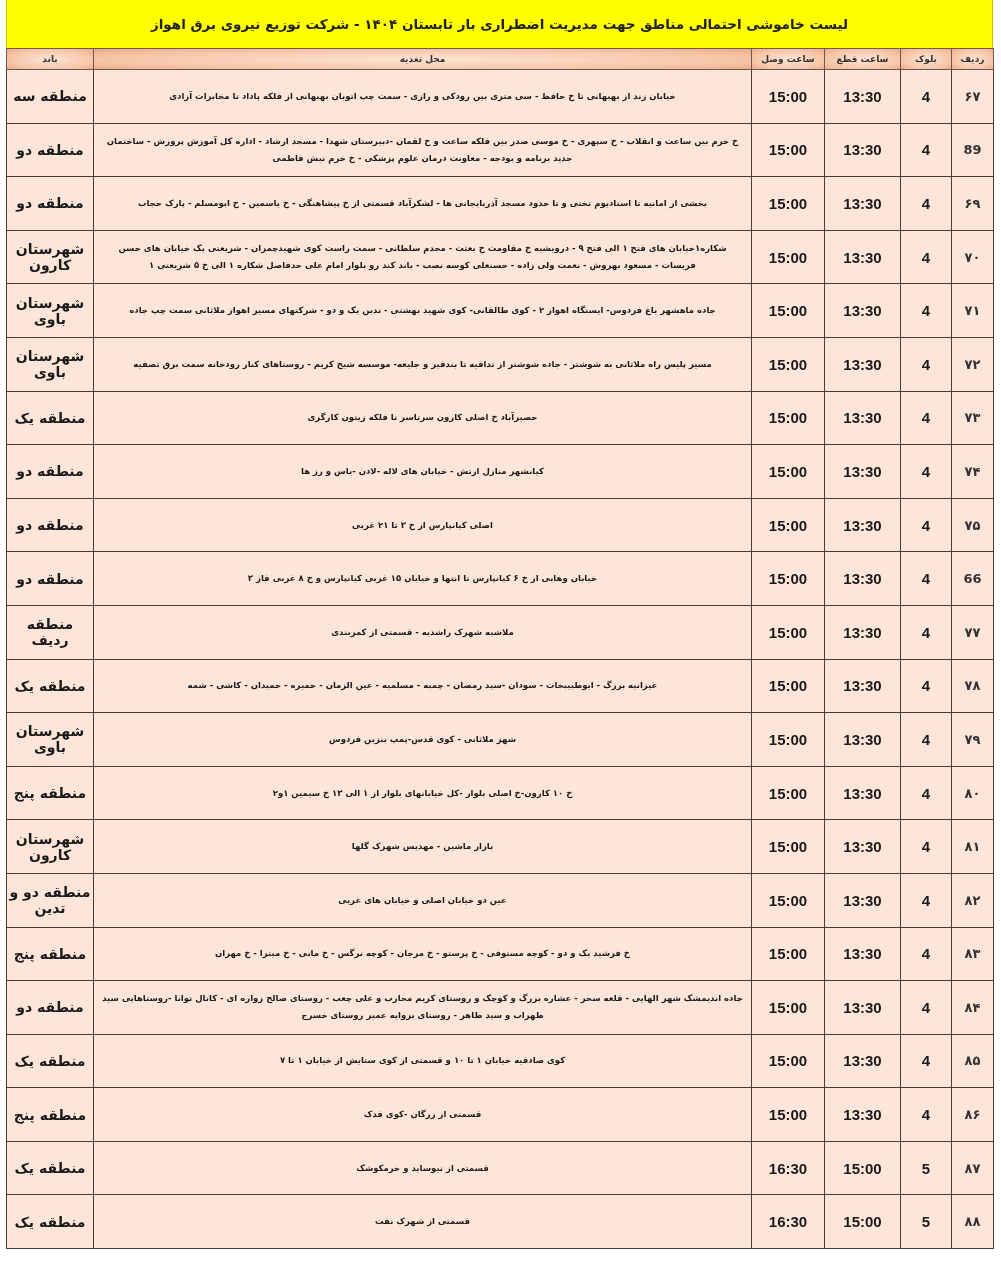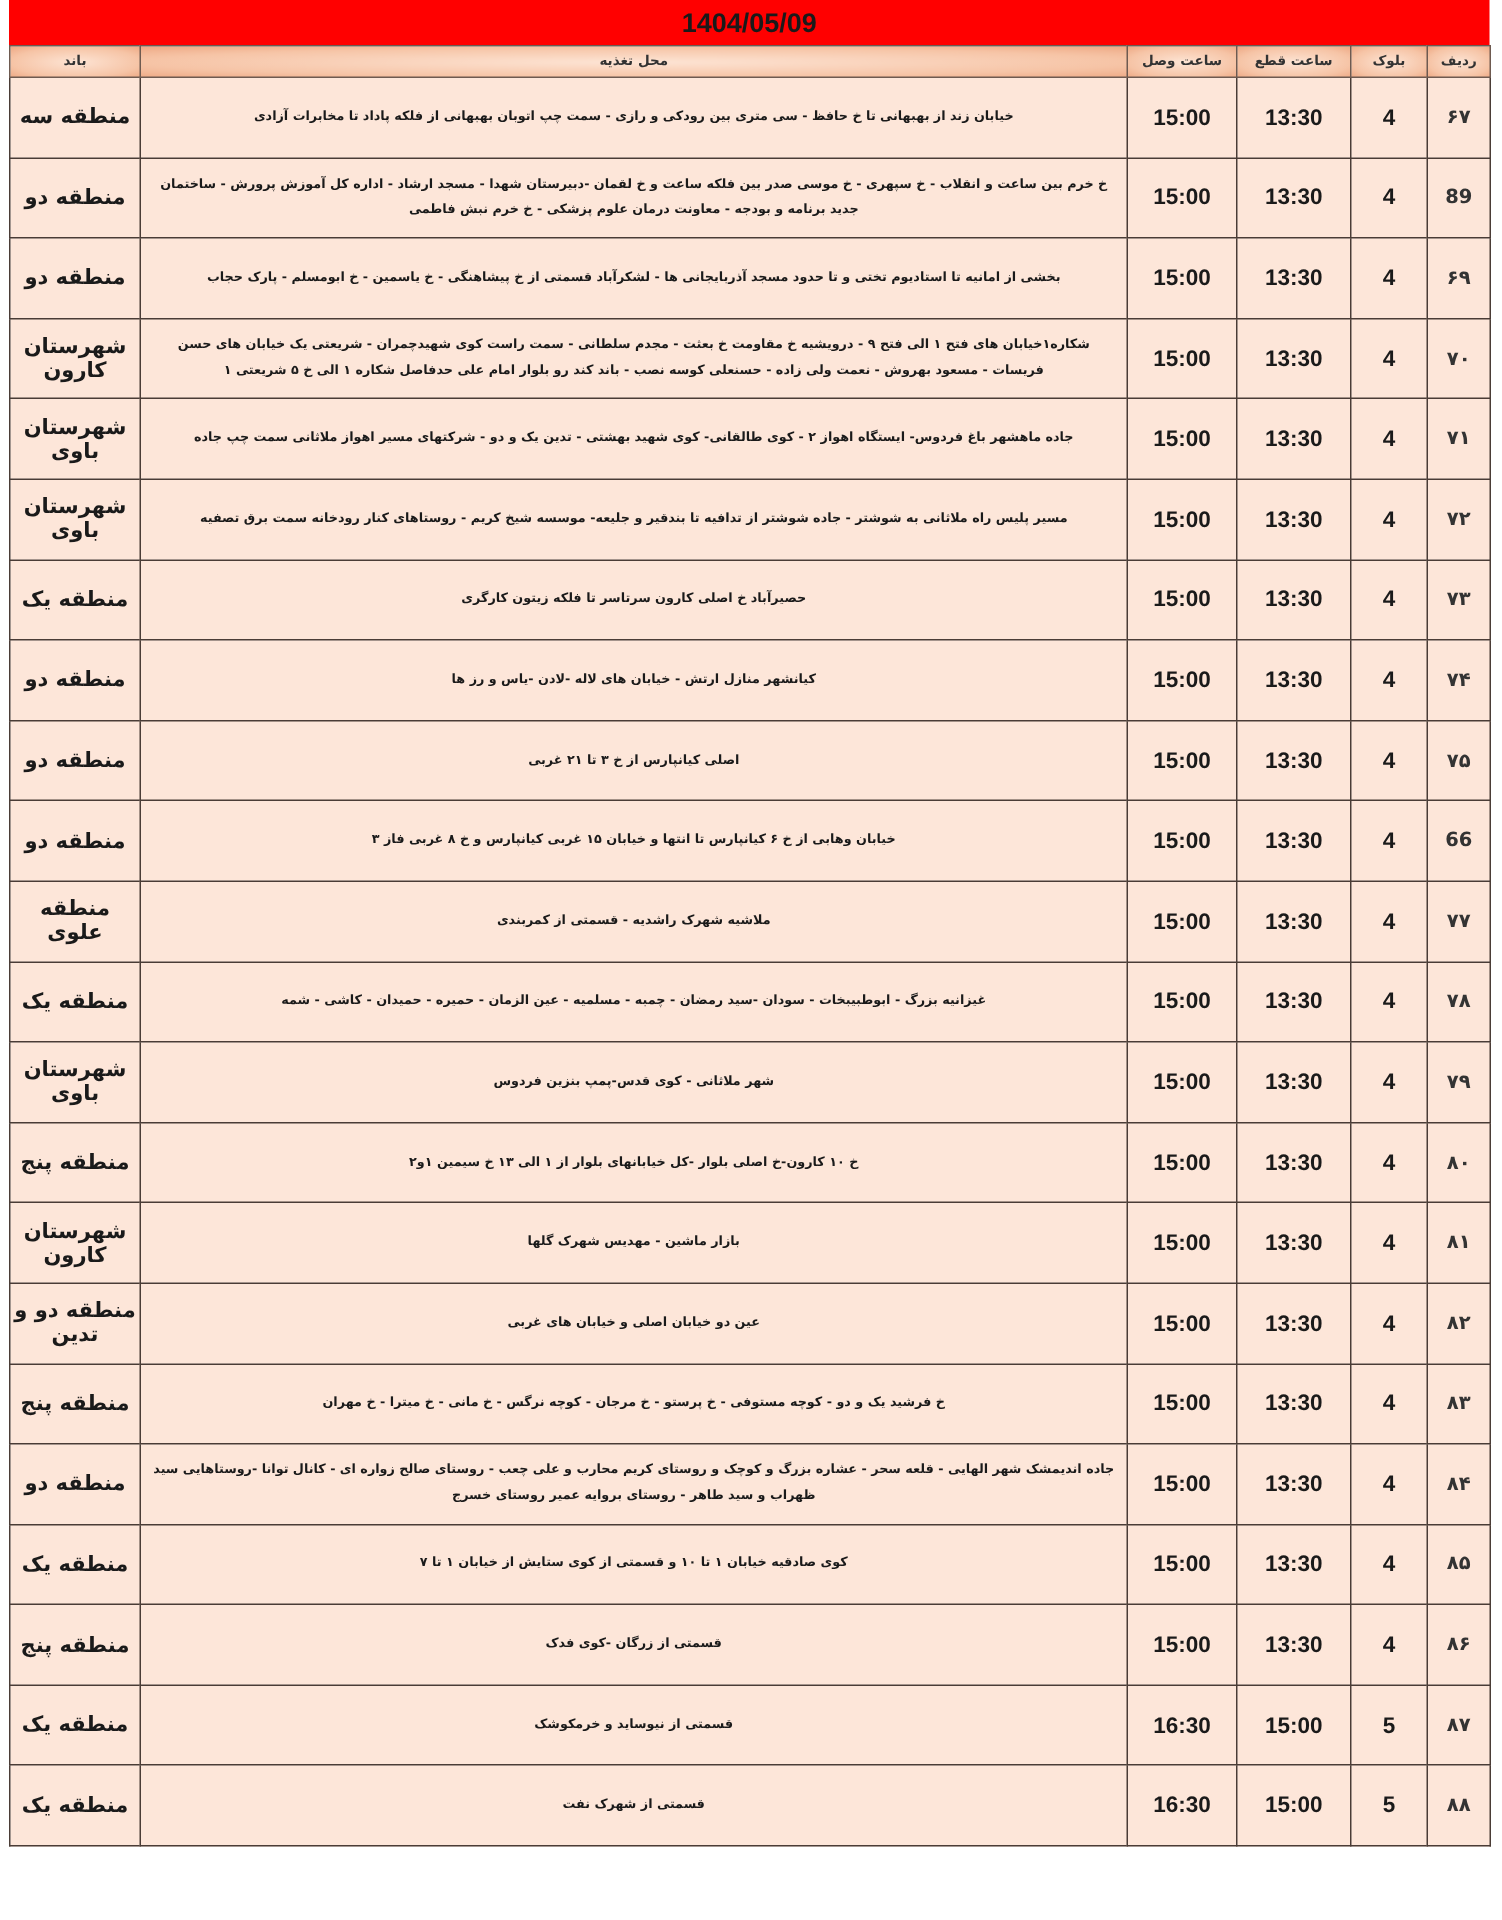--- a/index.html
+++ b/index.html
@@ -19,22 +19,22 @@
        text-align: center; vertical-align: middle; color: #1a1a1a; }
   td.c-row { font-size: 13px; font-weight: bold; color: #333; }
   td.c-num { font-family: "Liberation Sans", sans-serif; font-weight: bold; font-size: 15px; }
   td.c-feed { font-size: 8.5px; font-weight: bold; line-height: 17px; direction: rtl; margin-top: 28px; }
   td.c-area { font-size: 14px; font-weight: bold; direction: rtl; padding: 0 2px; }
 </style>
 </head>
 <body>
 
 <div class="sheet">
-  <div class="date-band">
-    <span>1404/05/09</span>
+  <div class="title-band">
+    <span>لیست خاموشی احتمالی مناطق جهت مدیریت اضطراری بار تابستان ۱۴۰۴ - شرکت توزیع نیروی برق اهواز</span>
   </div>
 
   <table>
     <colgroup>
       <col style="width:42px">
       <col style="width:51px">
       <col style="width:76px">
       <col style="width:73px">
       <col style="width:658px">
       <col style="width:87px">
@@ -129,21 +129,21 @@
           <td class="c-num">15:00</td>
           <td class="c-feed">خیابان وهابی از خ ۶ کیانپارس تا انتها و خیابان ۱۵ غربی کیانپارس و خ ۸ غربی فاز ۳</td>
           <td class="c-area">منطقه دو</td>
         </tr>
         <tr>
           <td class="c-row">۷۷</td>
           <td class="c-num">4</td>
           <td class="c-num">13:30</td>
           <td class="c-num">15:00</td>
           <td class="c-feed">ملاشیه شهرک راشدیه - قسمتی از کمربندی</td>
-          <td class="c-area">منطقه علوی</td>
+          <td class="c-area">منطقه ردیف</td>
         </tr>
         <tr>
           <td class="c-row">۷۸</td>
           <td class="c-num">4</td>
           <td class="c-num">13:30</td>
           <td class="c-num">15:00</td>
           <td class="c-feed">غیزانیه بزرگ - ابوطبیبخات - سودان -سید رمضان - چمبه - مسلمیه - عین الزمان - حمیره - حمیدان - کاشی - شمه</td>
           <td class="c-area">منطقه یک</td>
         </tr>
         <tr>

